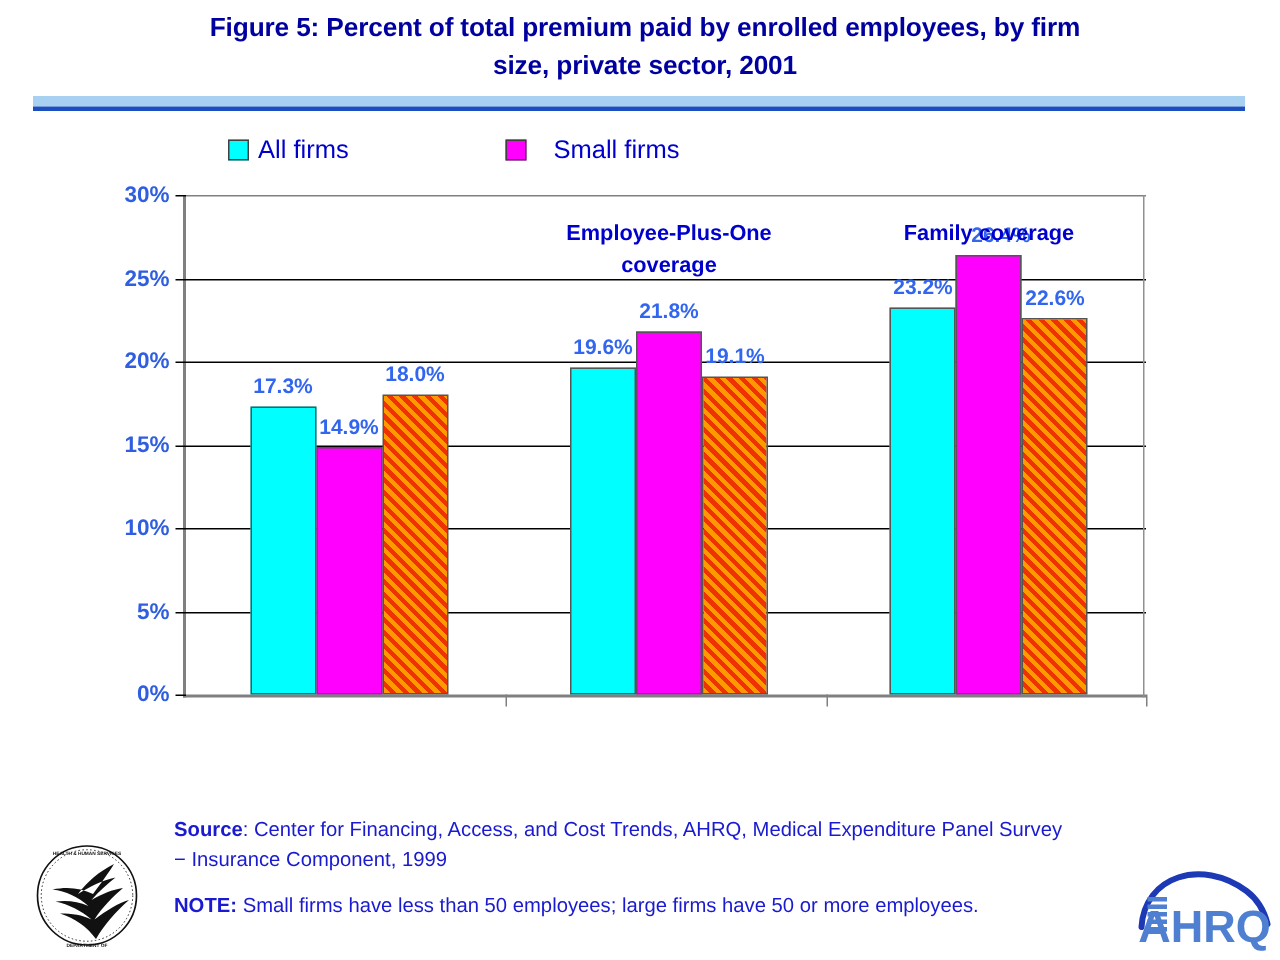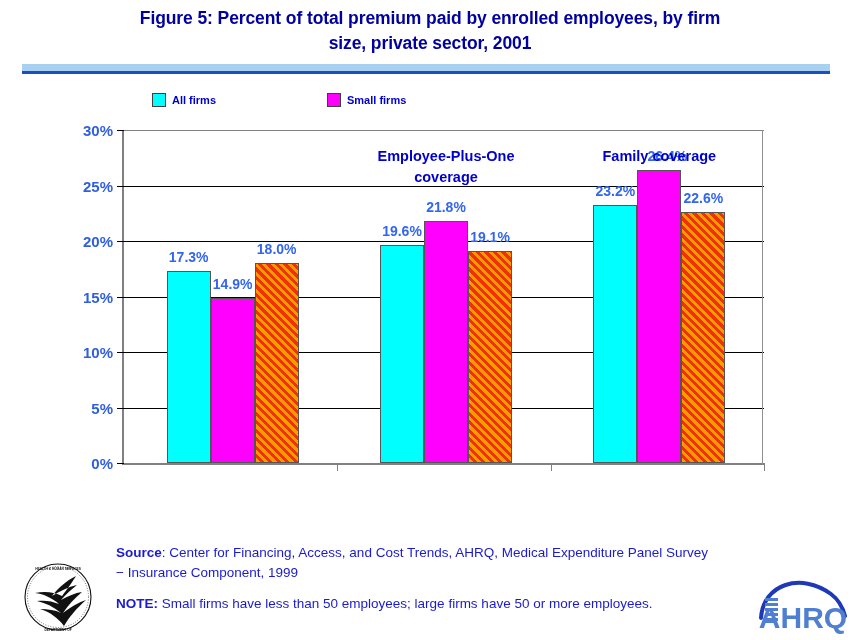--- a/index.html
+++ b/index.html
@@ -65,22 +65,22 @@
     height: 24px;
   }
   .legend-swatch {
     width: 14px;
     height: 14px;
     border: 1px solid #404040;
     box-sizing: border-box;
     margin-right: 6px;
   }
   .legend-label {
-    font-size: 11px;
-    font-weight: bold;
+    font-size: 17px;
+    font-weight: normal;
     color: #0000CC;
     white-space: nowrap;
   }
 
   
   #plot {
     position: absolute;
     left: 122px;
     top: 130px;
     width: 640px;
@@ -232,21 +232,21 @@
 </div>
 
 <div id="divider"></div>
 <div id="divider-rule"></div>
 
 <div id="legend">
     <div class="legend-item" style="left: 30px;">
       <span class="legend-swatch sw-all"></span>
       <span class="legend-label">All firms</span>
     </div>
-    <div class="legend-item" style="left: 205px;">
+    <div class="legend-item" style="left: 215px; gap: 12px;">
       <span class="legend-swatch sw-small"></span>
       <span class="legend-label">Small firms</span>
     </div>
   </div>
 
 <div id="plot">
     <div class="gridline top" style="top: 0px;"></div>
     <div class="ytick" style="top: 0px;"></div>
     <div class="ylabel" style="top: 0px;">30%</div>
     <div class="gridline" style="top: 55.5px;"></div>

